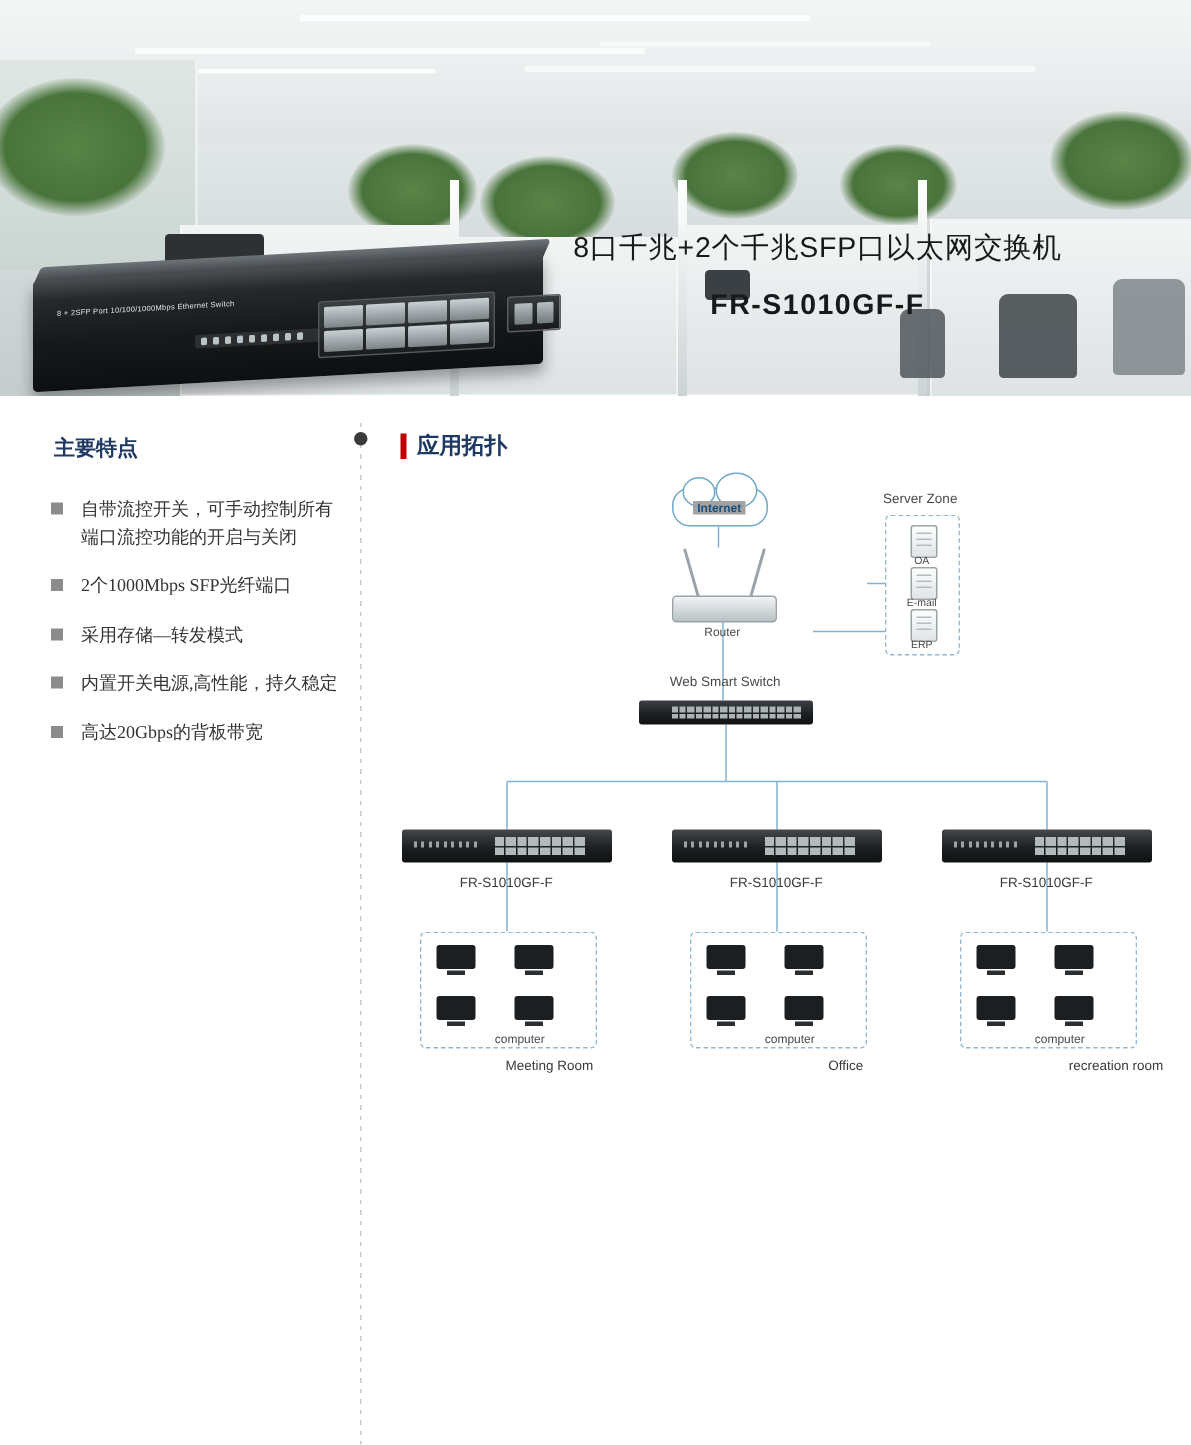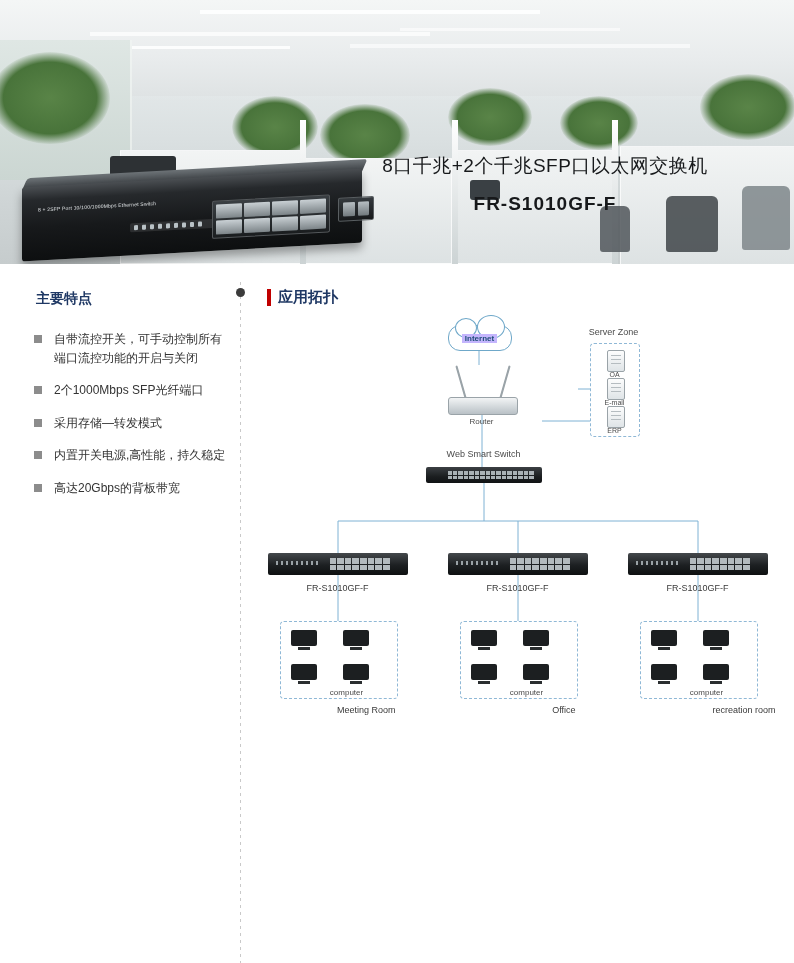--- a/index.html
+++ b/index.html
@@ -219,20 +219,21 @@
   .content {
     position: relative;
     width: 794px;
     height: 699px;
     display: flex;
   }
   .left-col {
     width: 240px;
     padding: 26px 14px 0 34px;
     box-sizing: border-box;
+    font-family: Liberation Serif, serif;
   }
   .vline {
     width: 1px;
     margin-top: 18px;
     background: repeating-linear-gradient(to bottom, #c9c9c9 0 3px, transparent 3px 7px);
     position: relative;
   }
   .vline:before {
     content: "";
     position: absolute;
@@ -331,21 +332,21 @@
   }
   .cloud:before, .cloud:after {
     content:"";
     position:absolute;
     background:#fff;
     border:1px solid #6fa8c9;
     border-radius:50%;
   }
   .cloud:before { width:20px;height:18px; left:6px; top:-8px; }
   .cloud:after  { width:26px;height:22px; right:6px; top:-11px; }
-  .cloud span { position: relative; z-index: 2; background:#c4b5fd; padding:0 3px;}
+  .cloud span { position: relative; z-index: 2; background:#a3a3a3; padding:0 3px;}
 
   .router {
     position: absolute;
     left: 180px; top: 76px;
     width: 68px; height: 16px;
     background: linear-gradient(180deg,#f2f4f5,#b9c1c6);
     border: 1px solid #9aa3a8;
     border-radius: 3px;
   }
   .ant {

